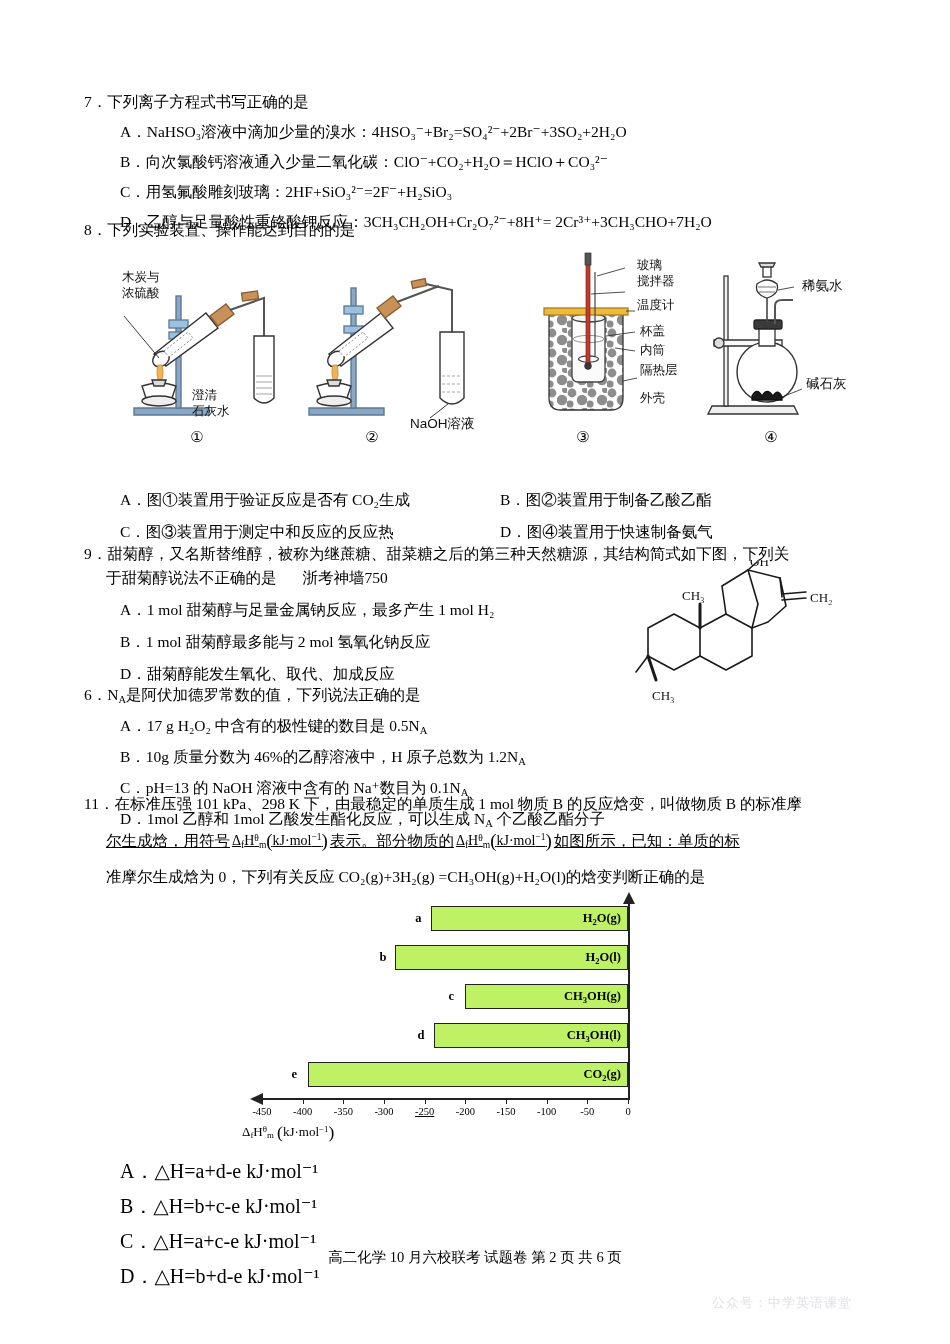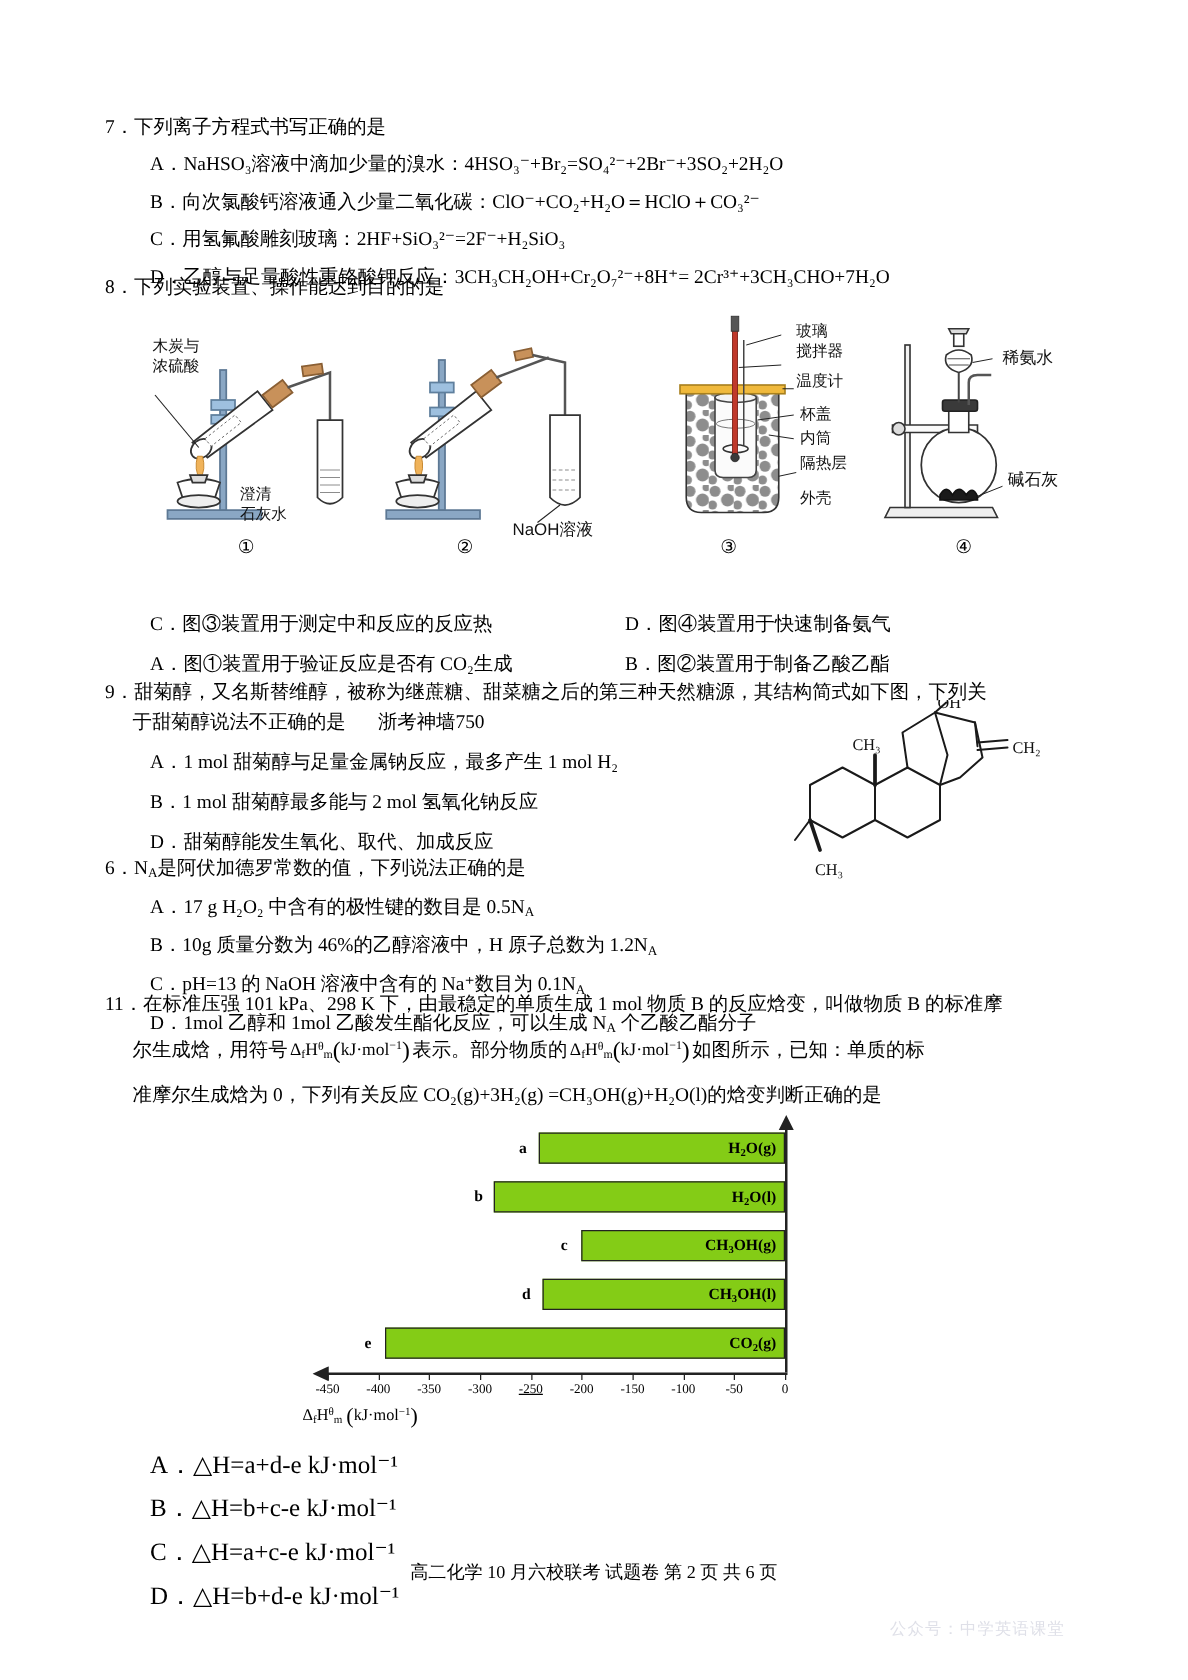--- a/index.html
+++ b/index.html
@@ -44,31 +44,31 @@
   #molecule { position:absolute; left:630px; top:560px; width:290px; height:165px; }
 
   
   #q10 { left:84px; top:683px; width:800px; }
   #q10 .opts { margin-left:36px; margin-top:3px; }
   #q10 .opts div { margin-top:5px; }
 
   
   #q11 { left:84px; top:792px; width:810px; }
   #q11 .l2, #q11 .l3 { margin-left:22px; }
-  #q11 .l2 { margin-top:10px; display:flex; align-items:center; flex-wrap:wrap; }
+  #q11 .l2 { margin-top:10px; display:flex; align-items:center; flex-wrap:wrap;text-decoration:underline; }
   #q11 .l3 { margin-top:10px; }
 
   .symb { display:inline-block; font-size:14px; white-space:nowrap; vertical-align:middle; margin:0 2px; }
   .symb .dfh { font-style:normal; }
   .symb .paren { font-size:1.35em; vertical-align:-0.12em; }
 
   
   #chart { position:absolute; left:250px; top:900px; width:420px; height:245px; }
   .bar-row { position:absolute; height:25px; }
-  .bar { position:absolute; top:0; height:25px; border:1.3px solid #222; background:#84cc16; box-sizing:border-box; }
+  .bar { position:absolute; top:0; height:25px; border:1.3px solid #222; background:#bef264; box-sizing:border-box; }
   .bar-name { position:absolute; right:6px; top:50%; transform:translateY(-50%); font-size:12.5px; font-weight:bold; white-space:nowrap; }
   .bar-key { position:absolute; font-size:12.5px; font-weight:bold; }
   .axis-line { position:absolute; background:#222; }
   .tick { position:absolute; width:1px; height:5px; background:#222; }
   .ticklbl { position:absolute; font-size:10.5px; text-align:center; width:40px; }
   .axis-title { position:absolute; font-size:12.5px; }
 
   
   #q11-opts { position:absolute; left:120px; top:1150px; }
   #q11-opts div { margin-top:8px; font-size:20px; }
@@ -259,26 +259,26 @@
         <line x1="88" y1="143" x2="108" y2="135" stroke="#222" stroke-width="0.8"></line>
       </g>
     </svg>
     <div class="lbl" style="left:718px; top:30px; font-size:13.5px;">稀氨水</div>
     <div class="lbl" style="left:722px; top:128px; font-size:13.5px;">碱石灰</div>
     <div class="caption-num" style="left:672px; top:180px; width:30px;">④</div>
   </div>
 
   <div id="q8-opts">
     <div class="row">
+      <div class="opt"><span>A．</span><span>图①装置用于验证反应是否有 CO₂生成</span></div>
+      <div class="opt"><span>B．</span><span>图②装置用于制备乙酸乙酯</span></div>
+    </div>
+    <div class="row">
       <div class="opt"><span>C．</span><span>图③装置用于测定中和反应的反应热</span></div>
       <div class="opt"><span>D．</span><span>图④装置用于快速制备氨气</span></div>
-    </div>
-    <div class="row">
-      <div class="opt"><span>A．</span><span>图①装置用于验证反应是否有 CO₂生成</span></div>
-      <div class="opt"><span>B．</span><span>图②装置用于制备乙酸乙酯</span></div>
     </div>
   </div>
 
   <div class="q" id="q9">
     <div>
       <span>9．</span><span>甜菊醇，又名斯替维醇，被称为继蔗糖、甜菜糖之后的第三种天然糖源，其结构简式如下图，下列关</span>
     </div>
     <div class="stem2">
       <span>于甜菊醇说法不正确的是</span>
       <span style="margin-left:22px;">浙考神墙750</span>

